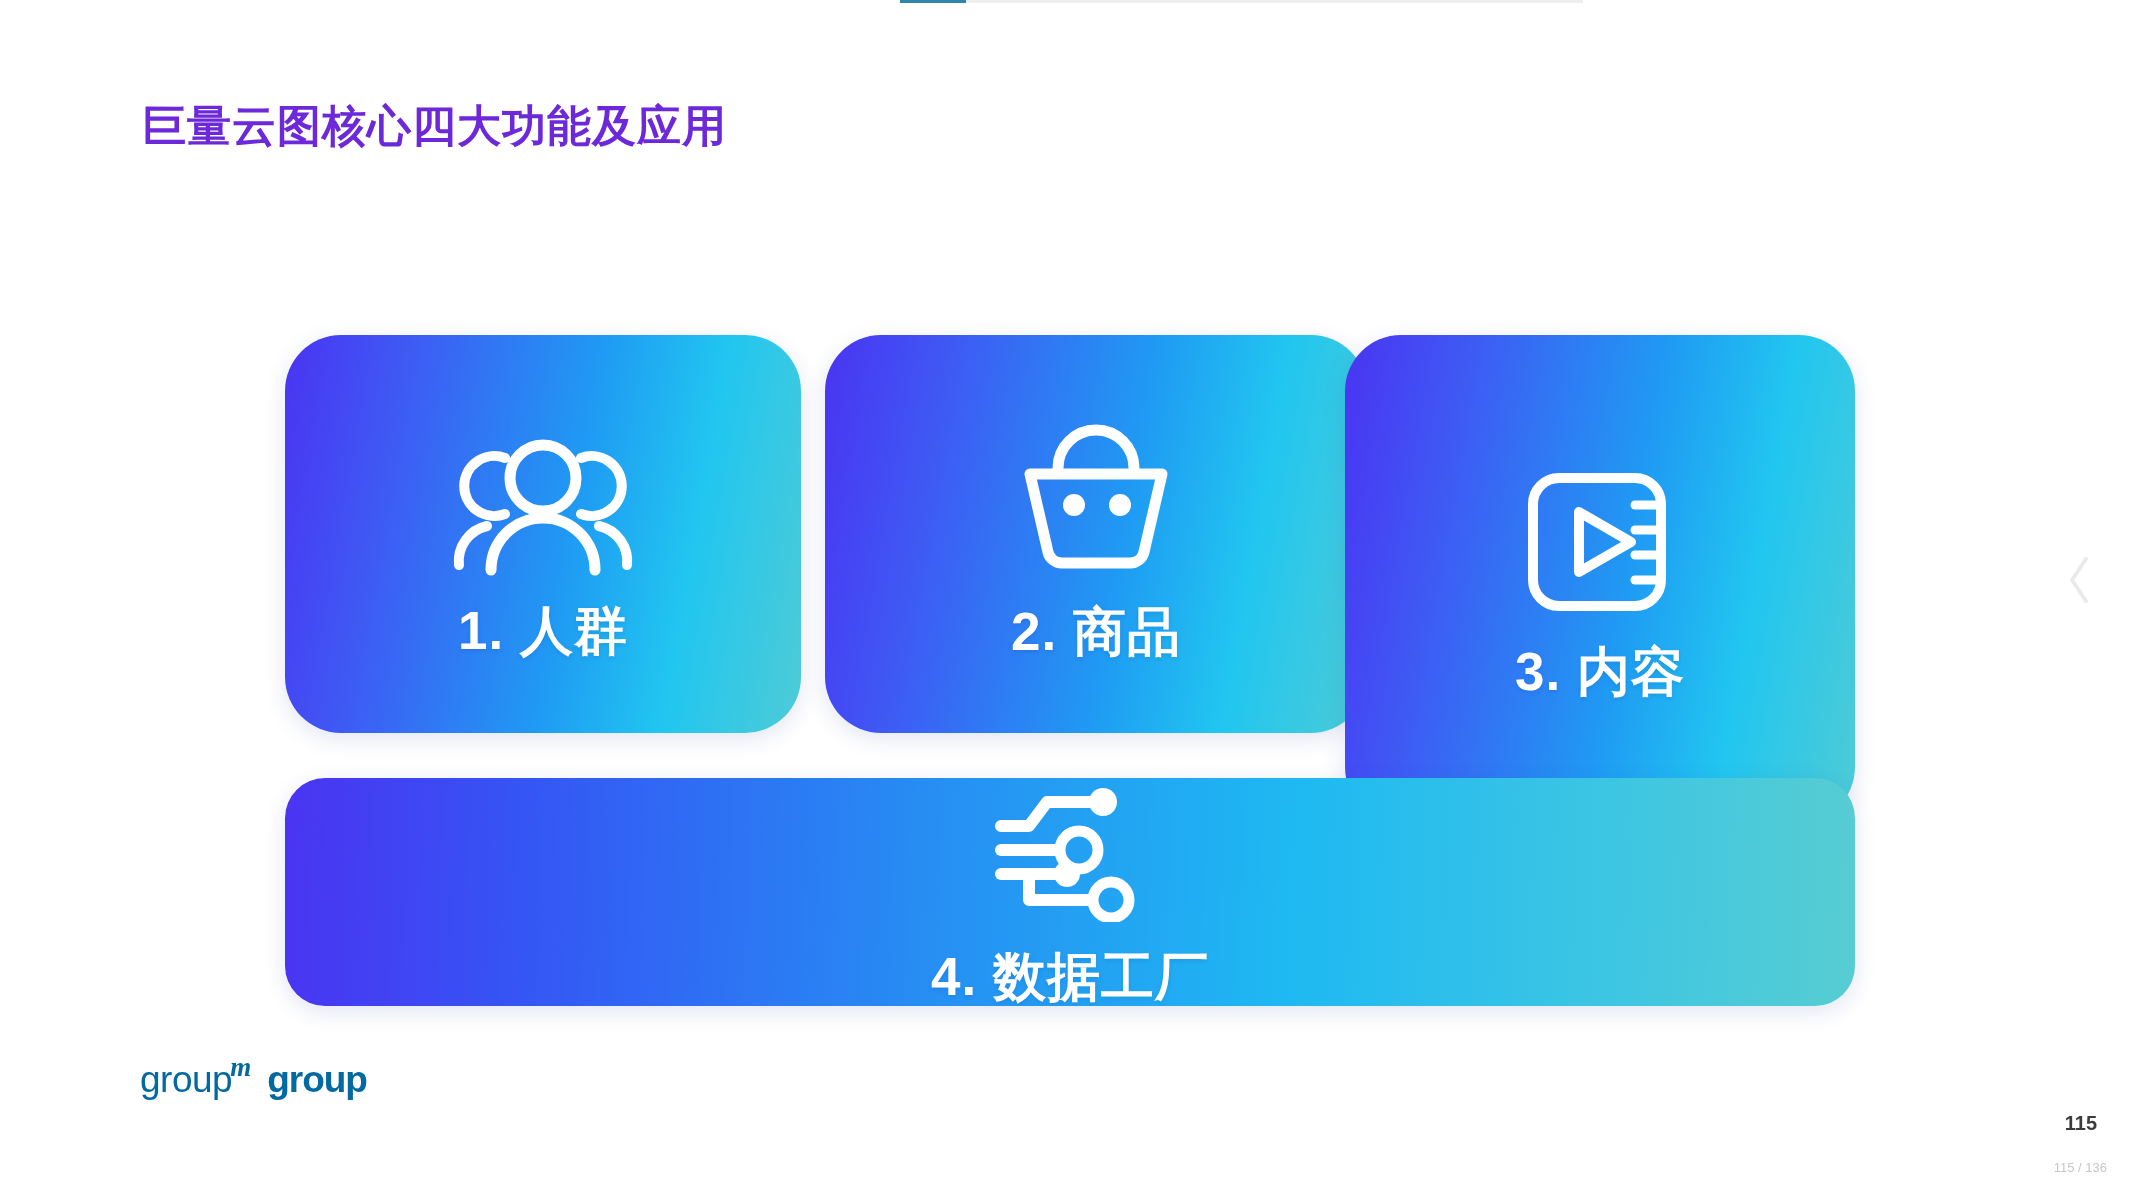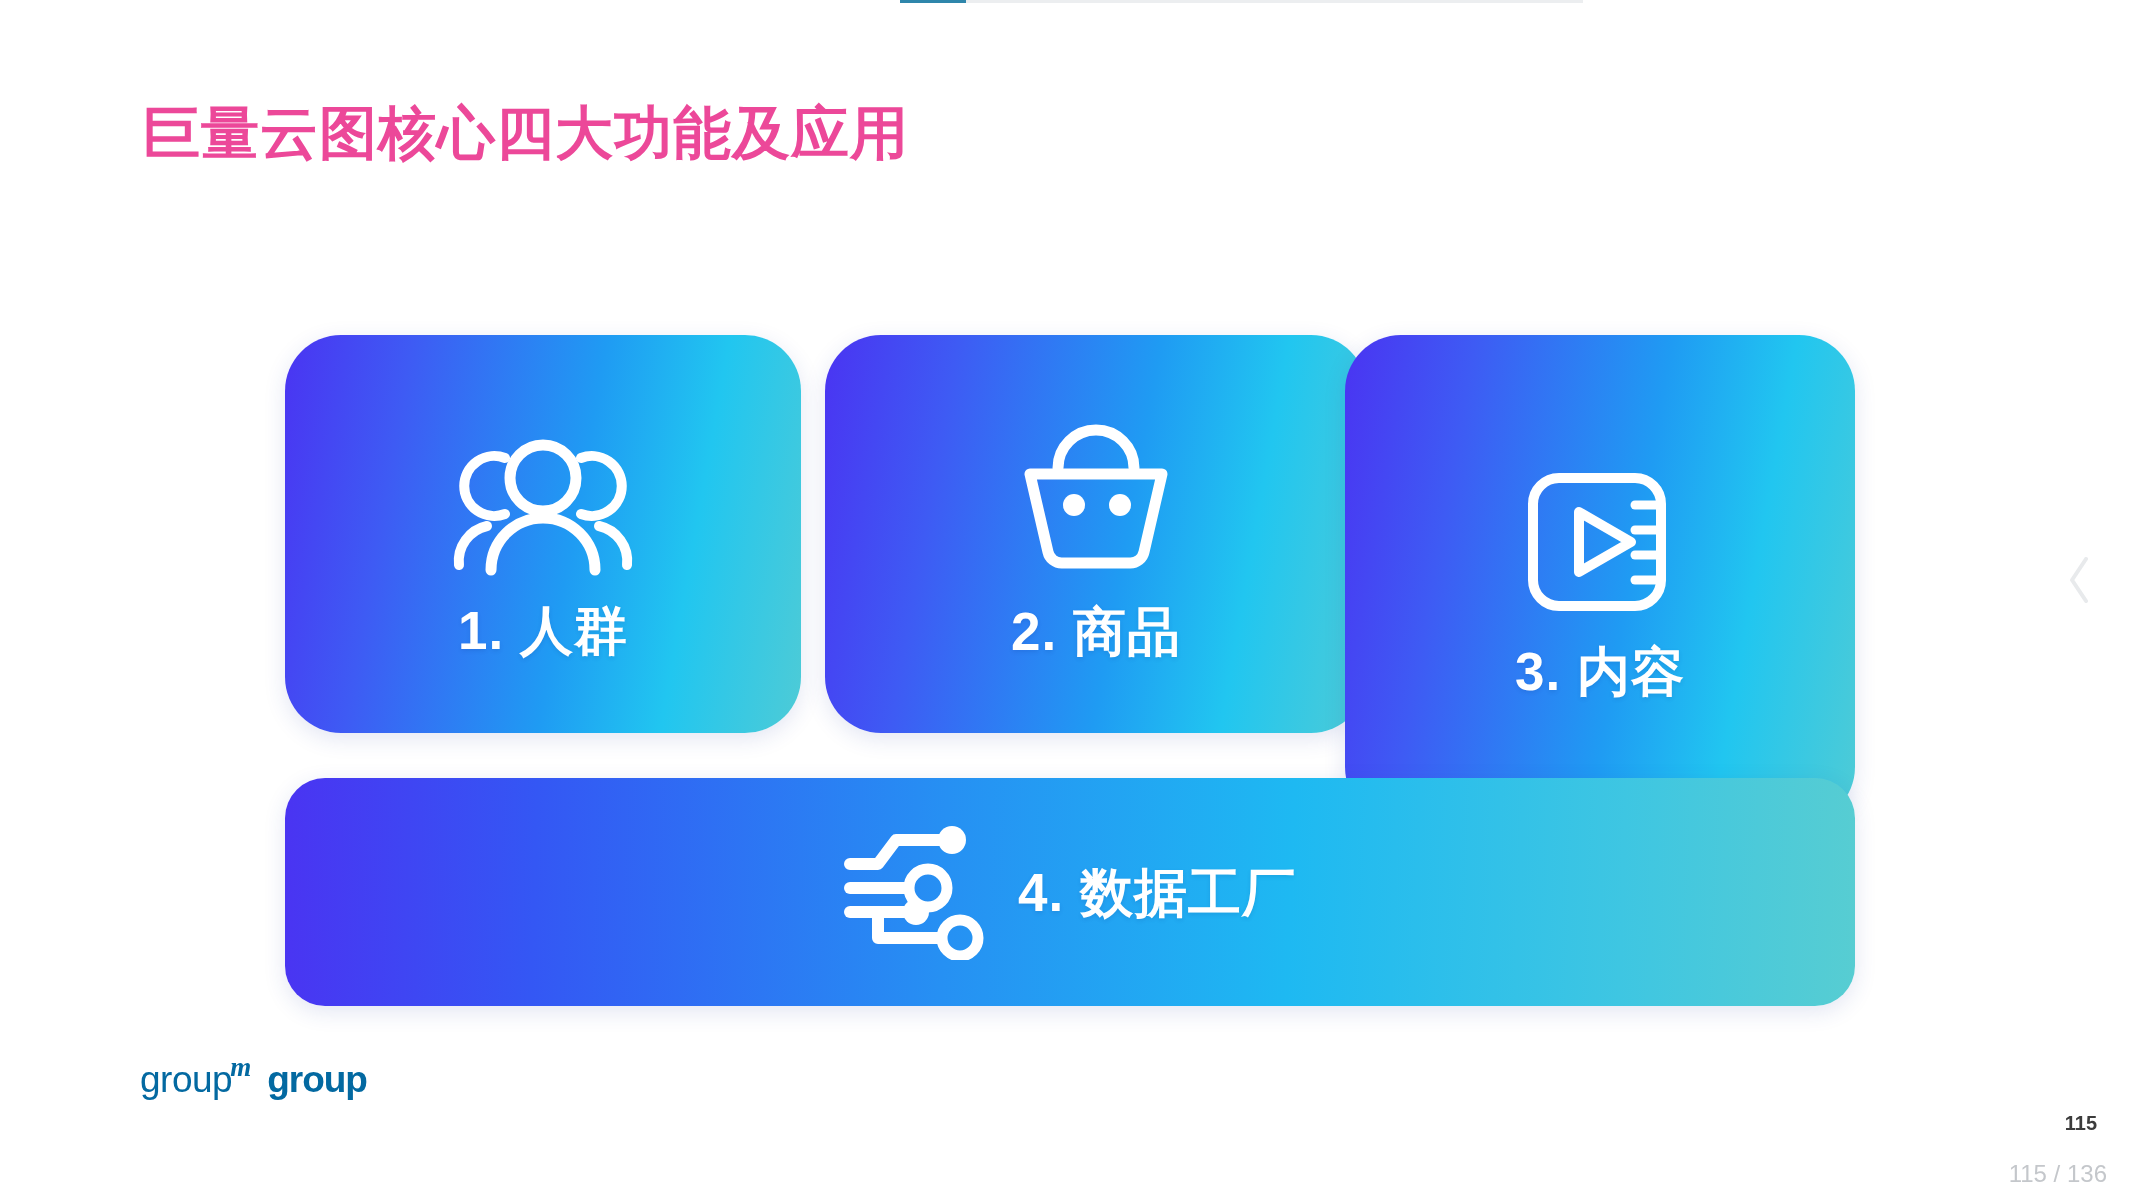--- a/index.html
+++ b/index.html
@@ -32,23 +32,23 @@
     height: 3px;
     width: 66px;
     background: #2e86ab;
   }
 
   
   #slide-title {
     position: absolute;
     left: 142px;
     top: 104px;
-    font-size: 58px;
-    font-weight: bold;
-    color: #ec4899;
+    font-size: 44px;
+    font-weight: bold;
+    color: #6d28d9;
     letter-spacing: 1px;
     line-height: 1;
     white-space: nowrap;
   }
 
   
   .card {
     position: absolute;
     border-radius: 56px;
     background: linear-gradient(100deg, #4a34f2 0%, #3e5bf4 22%, #1f9bf3 55%, #21c6f0 76%, #4ecbd6 100%);
@@ -87,21 +87,21 @@
   
   #card-4 {
     left: 285px;
     top: 778px;
     width: 1570px;
     height: 228px;
     border-radius: 40px;
     background: linear-gradient(92deg, #4a34f2 0%, #3457f4 16%, #2690f3 42%, #1eb9f2 64%, #3ec6e2 85%, #57cdd2 100%);
   }
   #card-4 .card-inner {
-    flex-direction: row;
+    flex-direction: column;
     gap: 24px;
     justify-content: center;
     align-items: center;
   }
   #card-4 .card-label { font-size: 53px; }
 
   
   #brand-logo {
     position: absolute;
     left: 140px;
@@ -141,21 +141,21 @@
     top: 1112px;
     font-size: 20px;
     font-weight: bold;
     color: #3c3c3c;
     text-align: center;
   }
   #page-counter {
     position: absolute;
     right: 26px;
     top: 1160px;
-    font-size: 24px;
+    font-size: 13px;
     color: #c4c7cb;
     text-align: right;
   }
 
   
   #prev-arrow {
     position: absolute;
     left: 2058px;
     top: 545px;
     width: 44px;

